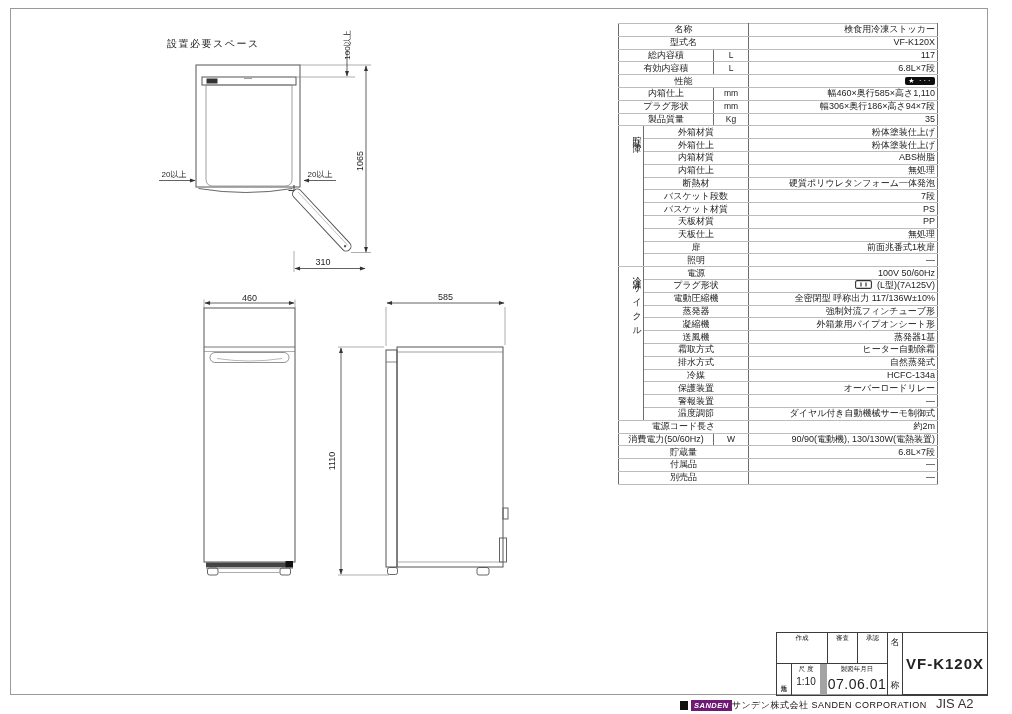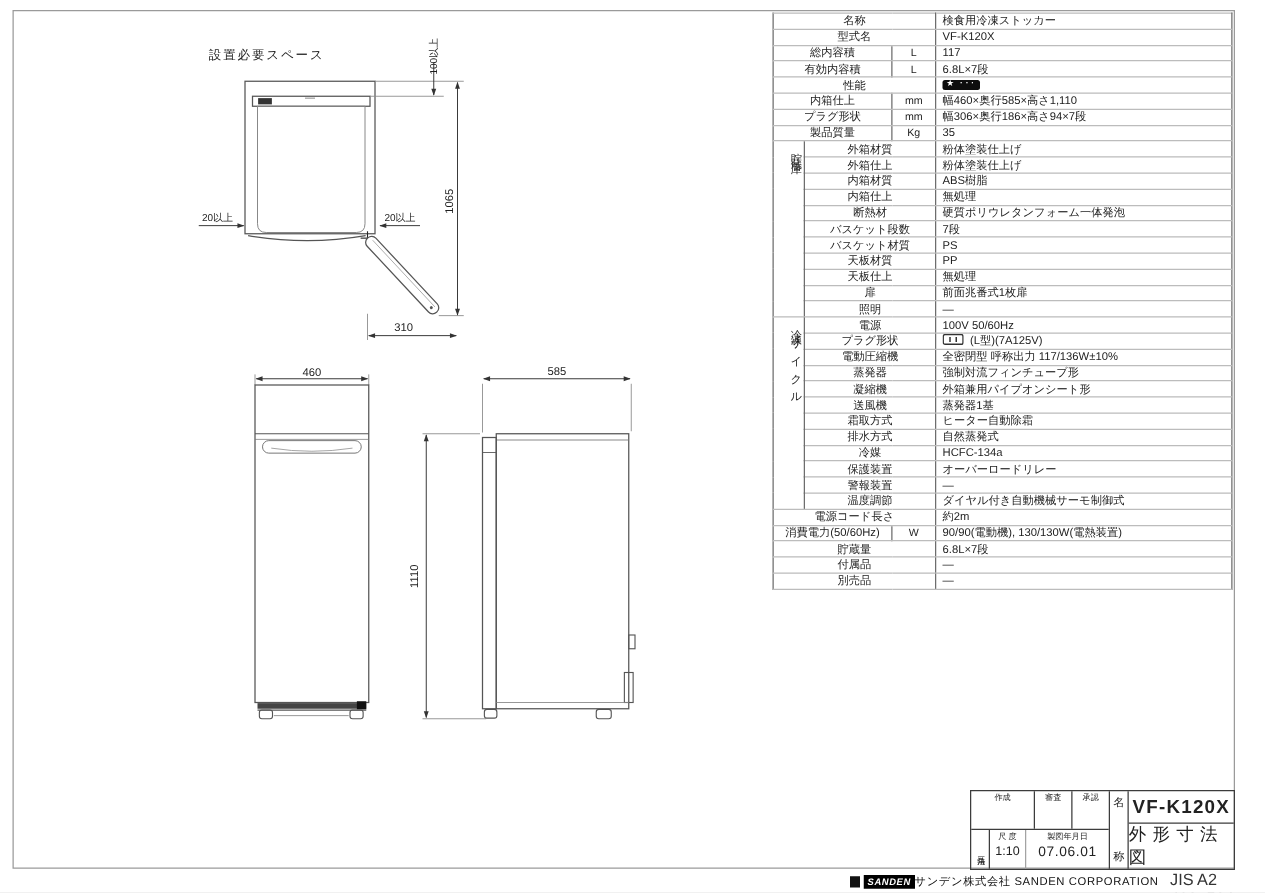--- a/index.html
+++ b/index.html
@@ -6,62 +6,62 @@
   #sheet{
     position:relative;width:1012px;height:714px;background:#ffffff;
     font-family:"Liberation Sans","DejaVu Sans",sans-serif;color:#222;
     overflow:hidden;
   }
   #frame{position:absolute;left:10px;top:8px;width:976px;height:685px;
     border:1px solid #9a9a9a;}
   #drawsvg{position:absolute;left:0;top:0;}
 
   
-  #spec{position:absolute;left:618px;top:10px;width:368px;border-collapse:collapse;
+  #spec{position:absolute;left:618px;top:23px;width:320px;border-collapse:collapse;
     table-layout:fixed;font-size:9px;color:#1c1c1c;}
   #spec td{border:1px solid;border-top-color:#bcbcbc;border-bottom-color:#bcbcbc;
     border-left-color:#6d6d6d;border-right-color:#6d6d6d;
     height:11.8px;padding:0 2px;line-height:11px;overflow:hidden;white-space:nowrap;}
   #spec{border:1px solid #3c3c3c;}
   #spec td.name{text-align:center;}
   #spec td.unit{text-align:center;font-size:8.5px;}
-  #spec td.val{text-align:left;padding-left:5px;margin-left:27px;}
+  #spec td.val{text-align:right;padding-left:5px;margin-left:27px;}
   #spec td.grp{writing-mode:vertical-rl;text-orientation:upright;vertical-align:top;
     text-align:left;letter-spacing:4px;padding-top:2px;line-height:1;font-size:9px;}
   .perfbadge{display:inline-block;background:#0d0d0d;color:#fff;font-size:7px;
     line-height:8px;height:8px;padding:0 3px;border-radius:2px;letter-spacing:1px;vertical-align:middle;}
   .plugicon{vertical-align:-1px;margin-right:5px;}
 
   
   #tblock{position:absolute;left:776px;top:632px;width:210px;height:62px;
     border:1px solid #3c3c3c;display:flex;font-size:9px;}
   #tblock .leftpart{width:110px;border-right:1px solid #3c3c3c;display:flex;flex-direction:column;}
   #tblock .sigrow{height:30px;display:flex;border-bottom:1px solid #3c3c3c;}
   #tblock .sigcell{border-right:1px solid #3c3c3c;font-size:6.5px;text-align:center;padding-top:1px;}
   #tblock .sigcell:last-child{border-right:none;}
   #tblock .metarow{flex:1;display:flex;}
   #tblock .proj{width:14px;border-right:1px solid #3c3c3c;writing-mode:vertical-rl;
     text-orientation:upright;font-size:6.5px;text-align:center;line-height:13px;letter-spacing:0;}
-  #tblock .scale{width:28px;border-right:1px solid #a3a3a3;text-align:center;}
+  #tblock .scale{width:28px;border-right:7px solid #a3a3a3;text-align:center;}
   #tblock .mdate{flex:1;text-align:center;}
   #tblock .mhdr{font-size:6.5px;display:block;text-align:center;padding-top:1px;}
   #tblock .mval{display:block;font-size:10px;padding-top:2px;}
-  #tblock .mval.big{font-size:11px;letter-spacing:0.5px;}
+  #tblock .mval.big{font-size:14px;letter-spacing:0.5px;}
   #tblock .namecol{width:14px;border-right:1px solid #3c3c3c;display:flex;flex-direction:column;
     justify-content:space-between;align-items:center;font-size:9px;padding:3px 0;}
   #tblock .rightpart{flex:1;display:flex;flex-direction:column;}
   #tblock .model{flex:1;border-bottom:1px solid #3c3c3c;display:flex;align-items:center;
     justify-content:center;font-size:15px;letter-spacing:1px;font-weight:bold;}
   #tblock .dtitle{flex:1;display:flex;align-items:center;justify-content:center;
     font-size:14px;letter-spacing:5px;}
 
   
   #footer{position:absolute;left:680px;top:699px;display:flex;align-items:center;font-size:9px;}
   .logo-sq{width:8px;height:9px;background:#111;display:inline-block;margin-right:3px;}
-  .logo-box{background:#000000;color:#fff;font-weight:bold;font-size:7.5px;
+  .logo-box{background:#701a75;color:#fff;font-weight:bold;font-size:7.5px;
     padding:1px 3px;letter-spacing:0.5px;display:inline-block;font-style:italic;}
   #company{letter-spacing:0.5px;color:#111;}
   #papernote{position:absolute;left:936px;top:696px;font-size:13px;color:#333;}
 </style>
 </head>
 <body>
 
 <div id="sheet">
   <div id="frame"></div>
 
@@ -344,21 +344,20 @@
           <span class="mval big">07.06.01</span>
         </div>
       </div>
     </div>
     <div class="namecol">
       <span>名</span>
       <span>称</span>
     </div>
     <div class="rightpart">
       <div class="model">VF-K120X</div>
-      <div class="dtitle">外形寸法図</div>
     </div>
   </div>
 
   <div id="footer">
     <span class="logo-sq"></span>
     <span class="logo-box">SANDEN</span>
     <span id="company">サンデン株式会社 SANDEN CORPORATION</span>
   </div>
   <div id="papernote">JIS A2 420×594</div>
 </div>

